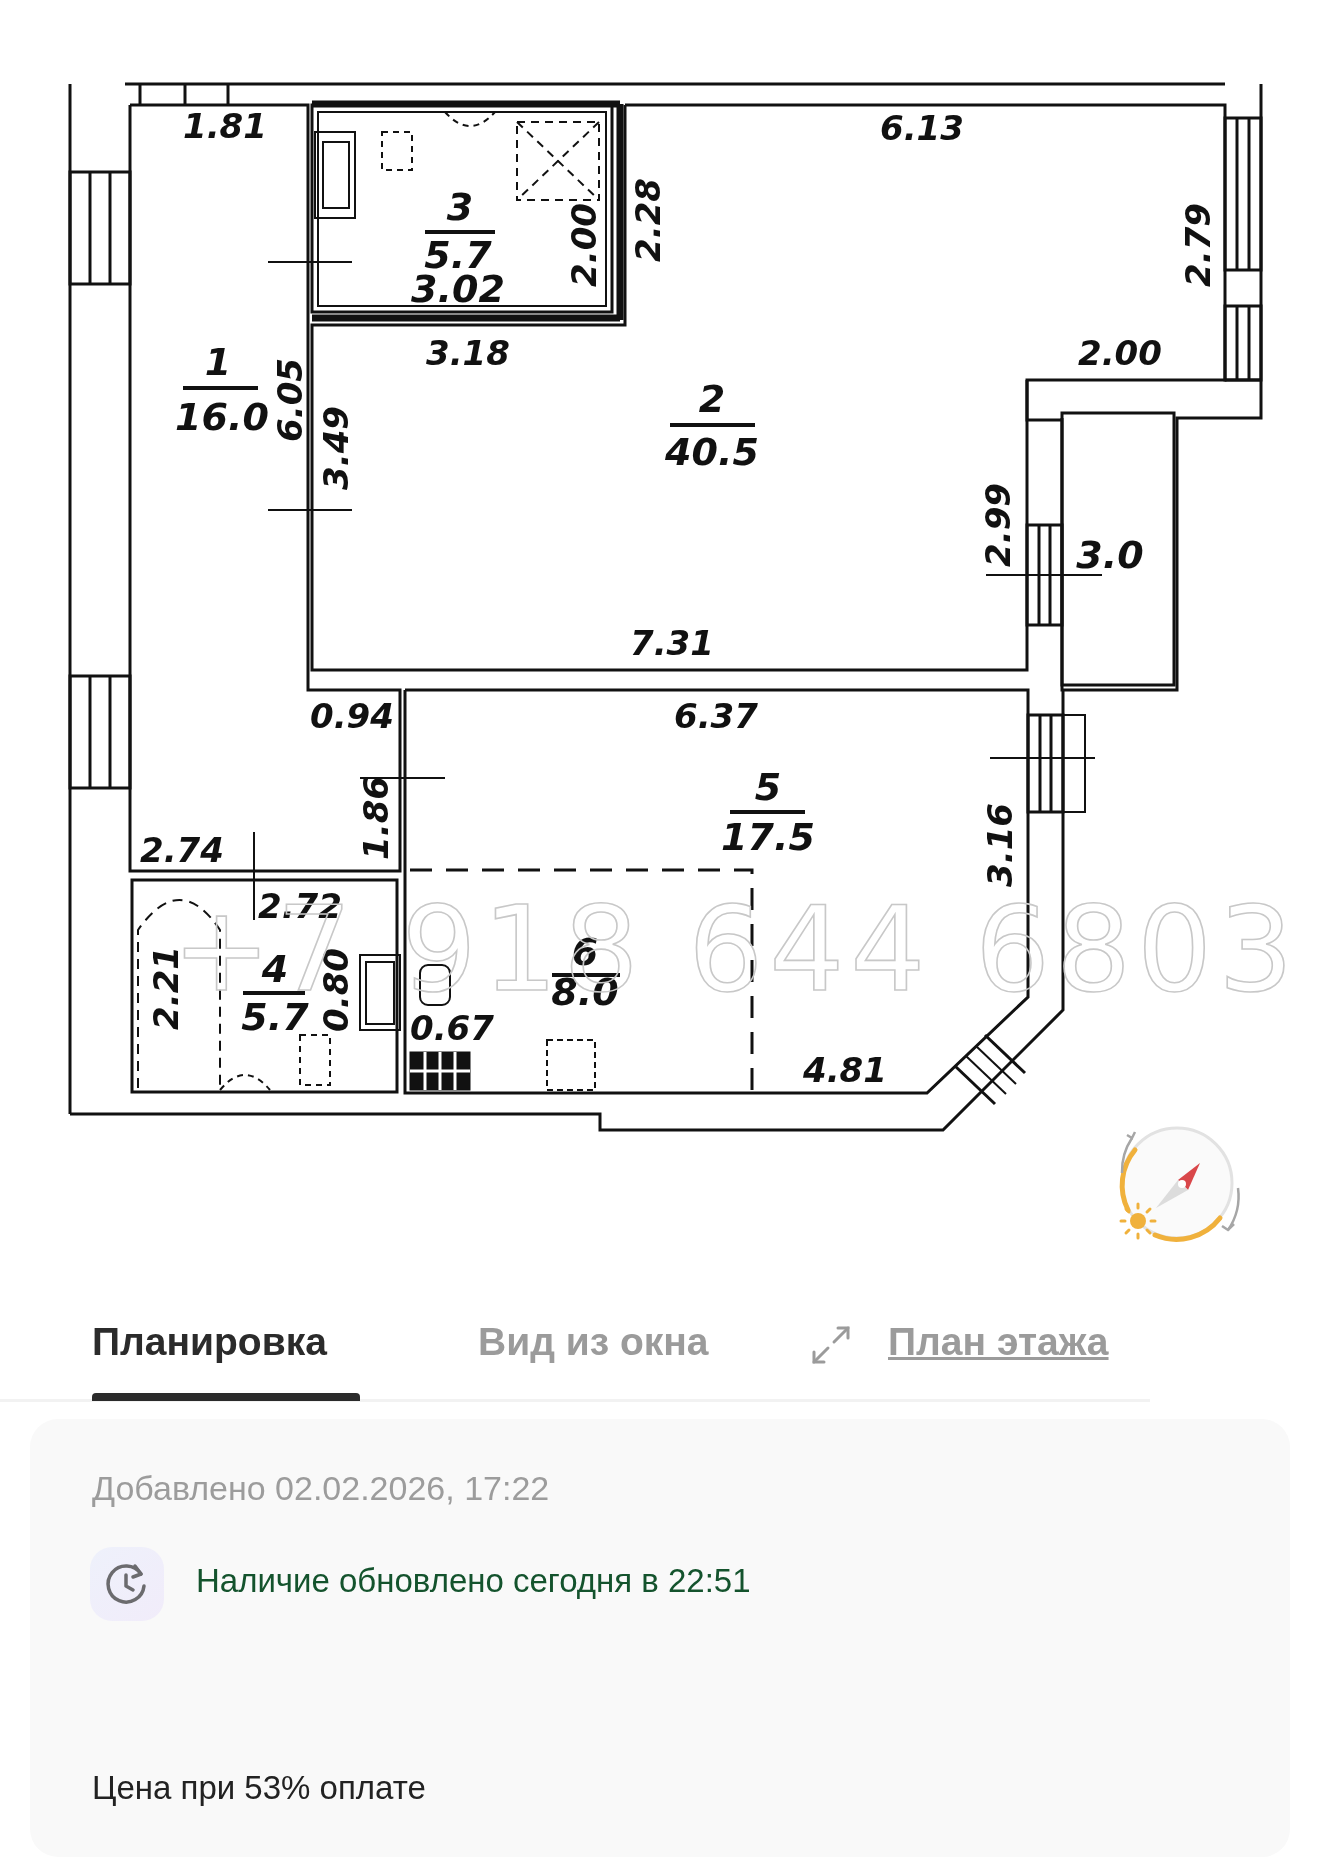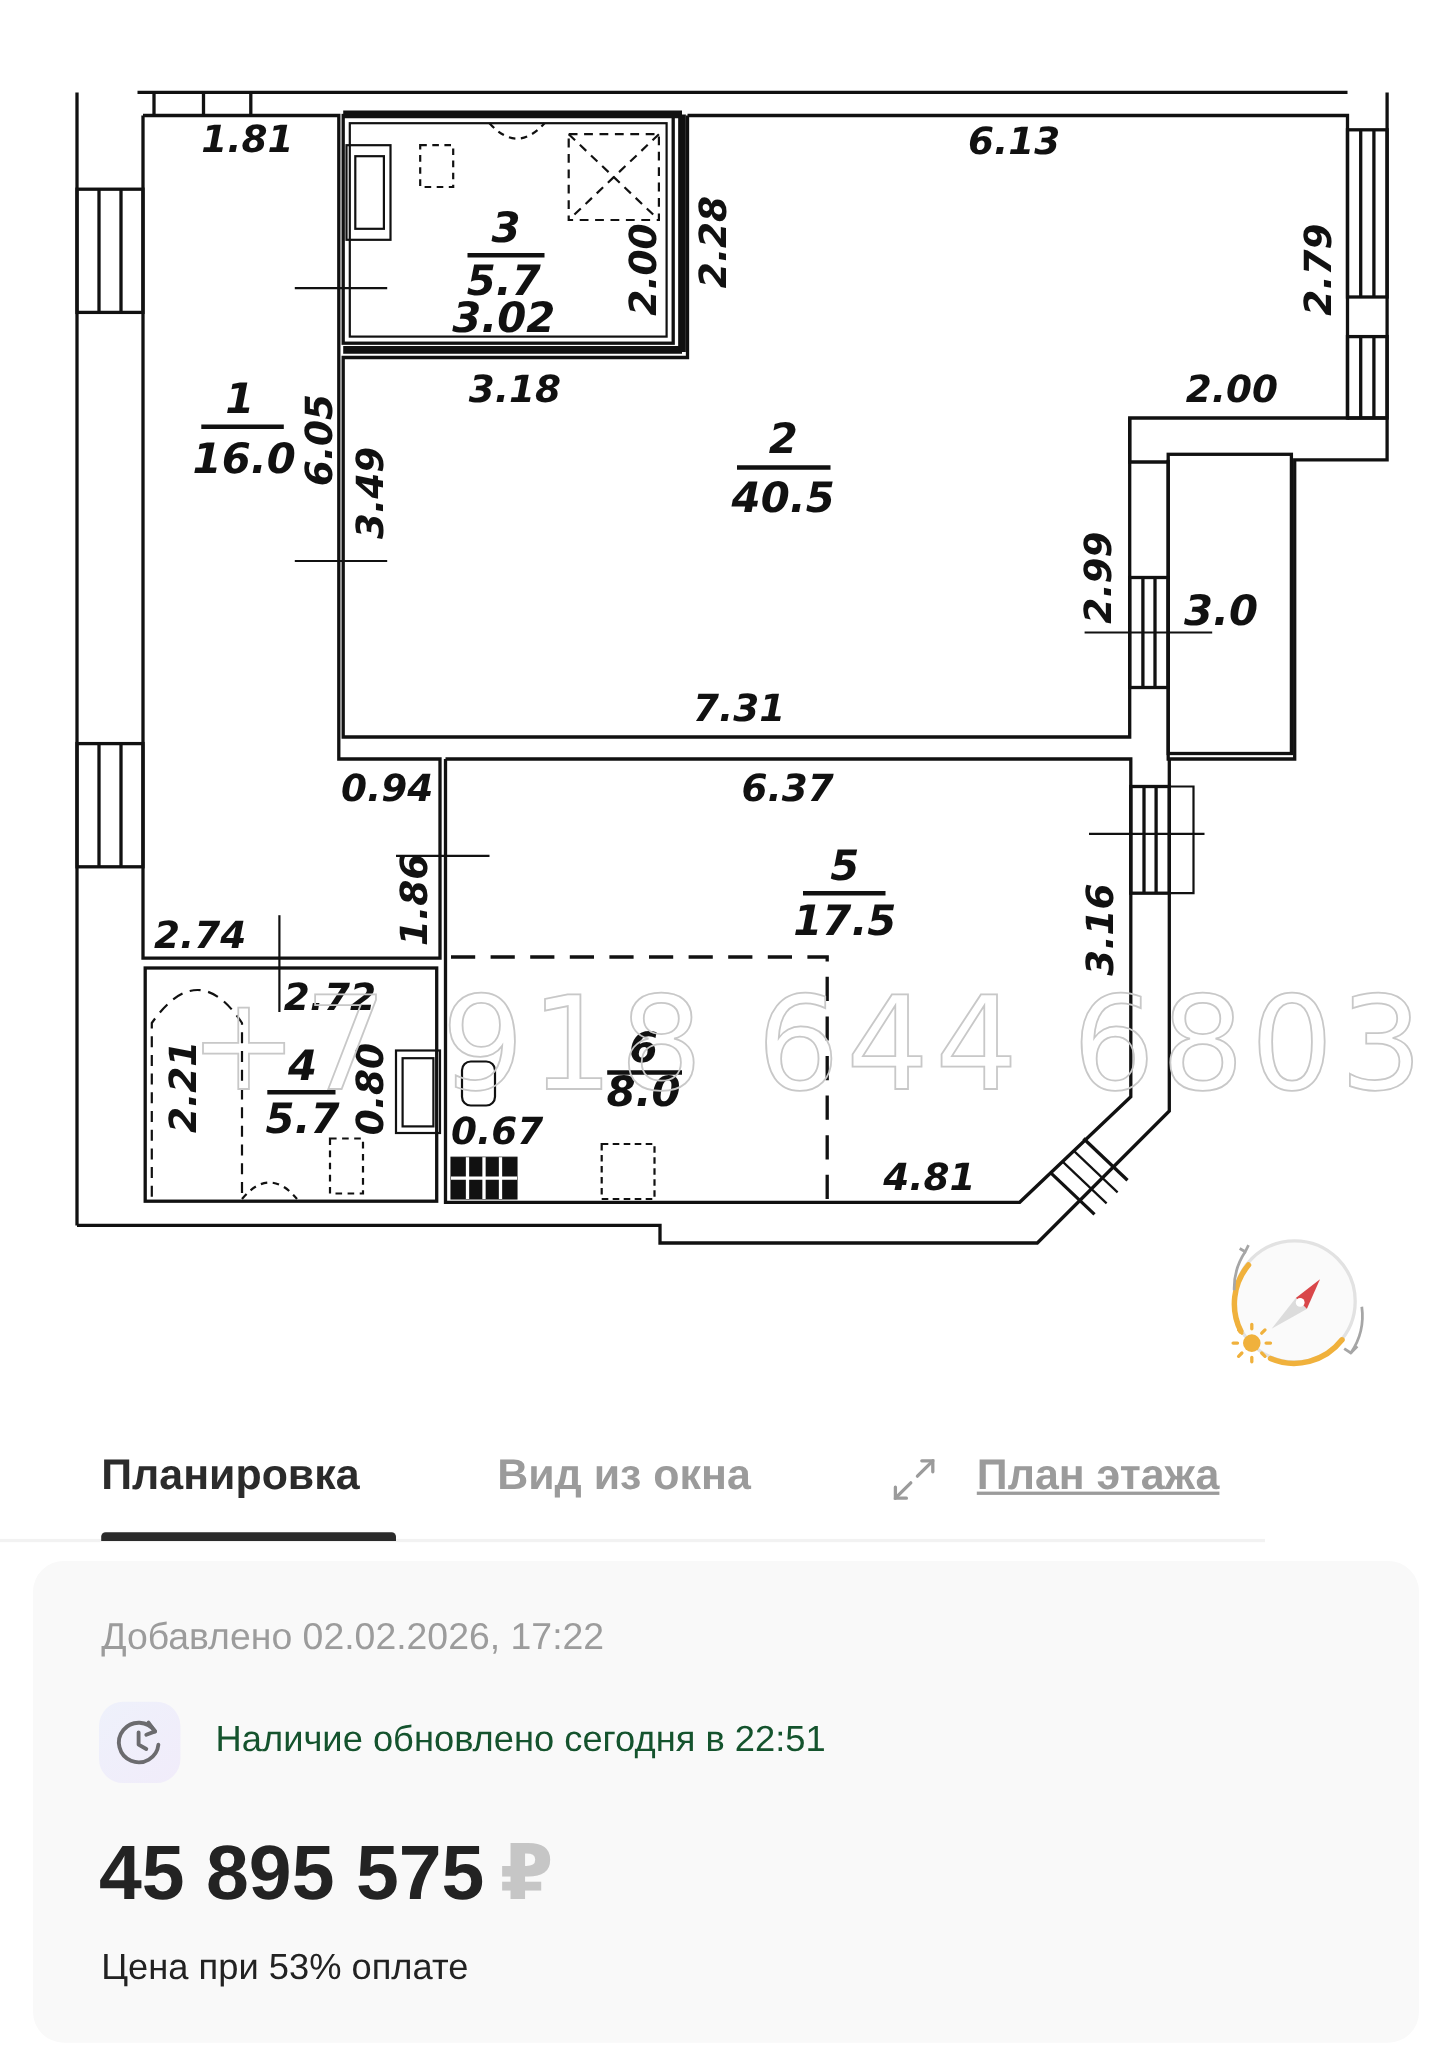--- a/index.html
+++ b/index.html
@@ -205,21 +205,21 @@
         <line x1="26" y1="115" x2="29" y2="112"></line>
           <line x1="47" y1="94" x2="50" y2="91"></line>
       </g>
     </svg>
   </div>
 </div>
 
 <div class="tabs">
   <div class="tab active" style="left:92px;">Планировка</div>
   <div class="tab-underline"></div>
-  <div class="tab" style="left:452px;">Вид из окна</div>
+  <div class="tab" style="left:478px;">Вид из окна</div>
   <div class="tab-icon">
     <svg width="46" height="46" viewBox="0 0 46 46" fill="none" stroke="#9b9b9b" stroke-width="3" stroke-linecap="round">
       <line x1="26" y1="20" x2="40" y2="6"></line>
         <polyline points="30,6 40,6 40,16"></polyline>
       <line x1="20" y1="26" x2="6" y2="40"></line>
         <polyline points="6,30 6,40 16,40"></polyline>
     </svg>
   </div>
   <div class="tab" style="left:888px;text-decoration:underline;">План этажа</div>
 </div>
@@ -227,15 +227,14 @@
 <div class="card">
   <div class="added">Добавлено 02.02.2026, 17:22</div>
   <div class="avail-icon">
     <svg width="48" height="48" viewBox="0 0 48 48" fill="none" stroke="#6b6b6e" stroke-width="3.5" stroke-linecap="round" stroke-linejoin="round">
       <path d="M38,14 A18,18 0 1,0 41,26"></path>
       <polyline points="32,6 38,14 30,17"></polyline>
       <polyline points="23,15 23,26 30,30"></polyline>
     </svg>
   </div>
   <div class="avail-text">Наличие обновлено сегодня в 22:51</div>
-  <div class="price"><span>45 895 575</span><span class="cur">₽</span></div>
   <div class="price-note">Цена при 53% оплате</div>
 </div>
 
 </body></html>

